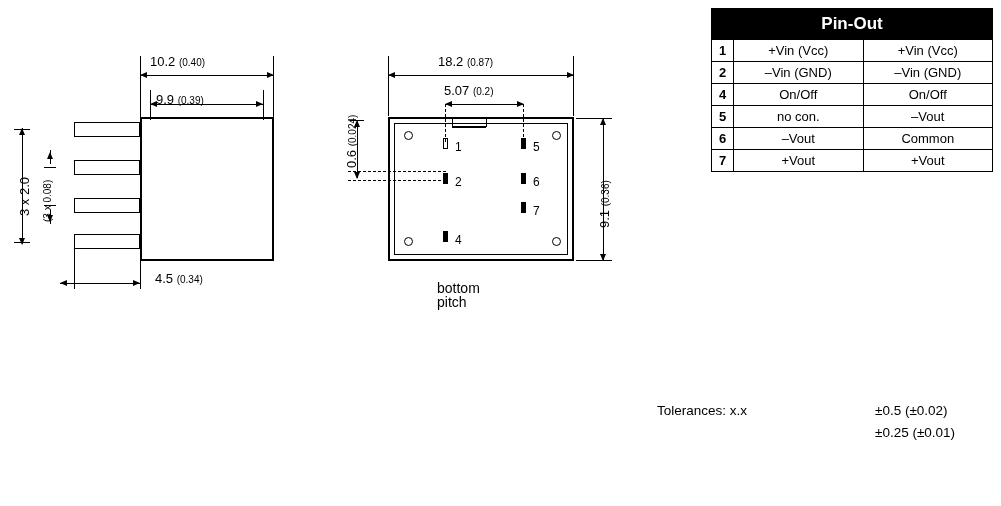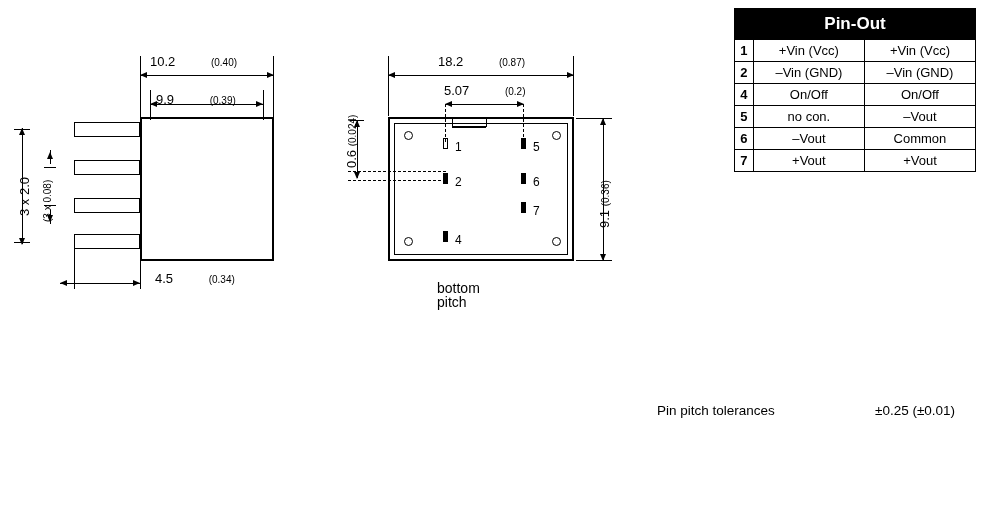--- a/index.html
+++ b/index.html
@@ -22,21 +22,21 @@
   .line-v { position: absolute; background: #000; width: 1px; }
   .dash-h { position: absolute; height: 0; border-top: 1px dashed #000; }
   .dash-v { position: absolute; width: 0; border-left: 1px dashed #000; }
 
   .dim-label {
     position: absolute;
     font-size: 13px;
     white-space: nowrap;
     line-height: 1;
   }
-  .dim-label .paren { font-size: 10px; margin-left: 32px; }
+  .dim-label .paren { font-size: 10px; }
 
   .vert-label {
     position: absolute;
     font-size: 13px;
     white-space: nowrap;
     transform-origin: 0 0;
     line-height: 1;
   }
   .vert-label .paren { font-size: 10px; }
 
@@ -100,23 +100,23 @@
   }
   .caption {
     position: absolute;
     font-size: 14px;
     line-height: 1;
   }
 
   
   .pinout {
     position: absolute;
-    left: 734px;
+    left: 711px;
     top: 8px;
-    width: 242px;
+    width: 282px;
     border-collapse: collapse;
     font-size: 13px;
     background: #fff;
   }
   .pinout th, .pinout td {
     border: 1px solid #000;
     text-align: center;
     padding: 3px 2px;
     height: 20px;
     box-sizing: border-box;
@@ -319,16 +319,19 @@
     <tr>
       <td class="pin-col">7</td>
       <td>+Vout</td>
       <td>+Vout</td>
     </tr>
   </tbody>
 </table>
 
 <div class="notes">
   <div class="row">
-    <span class="lbl">Pin pitch tolerances</span>
+    <span class="lbl">Tolerances: x.x</span>
+    <span class="val">±0.5 (±0.02)</span>
+  </div>
+  <div class="row">
     <span class="val">±0.25 (±0.01)</span>
   </div>
 </div>
 
 </body></html>

